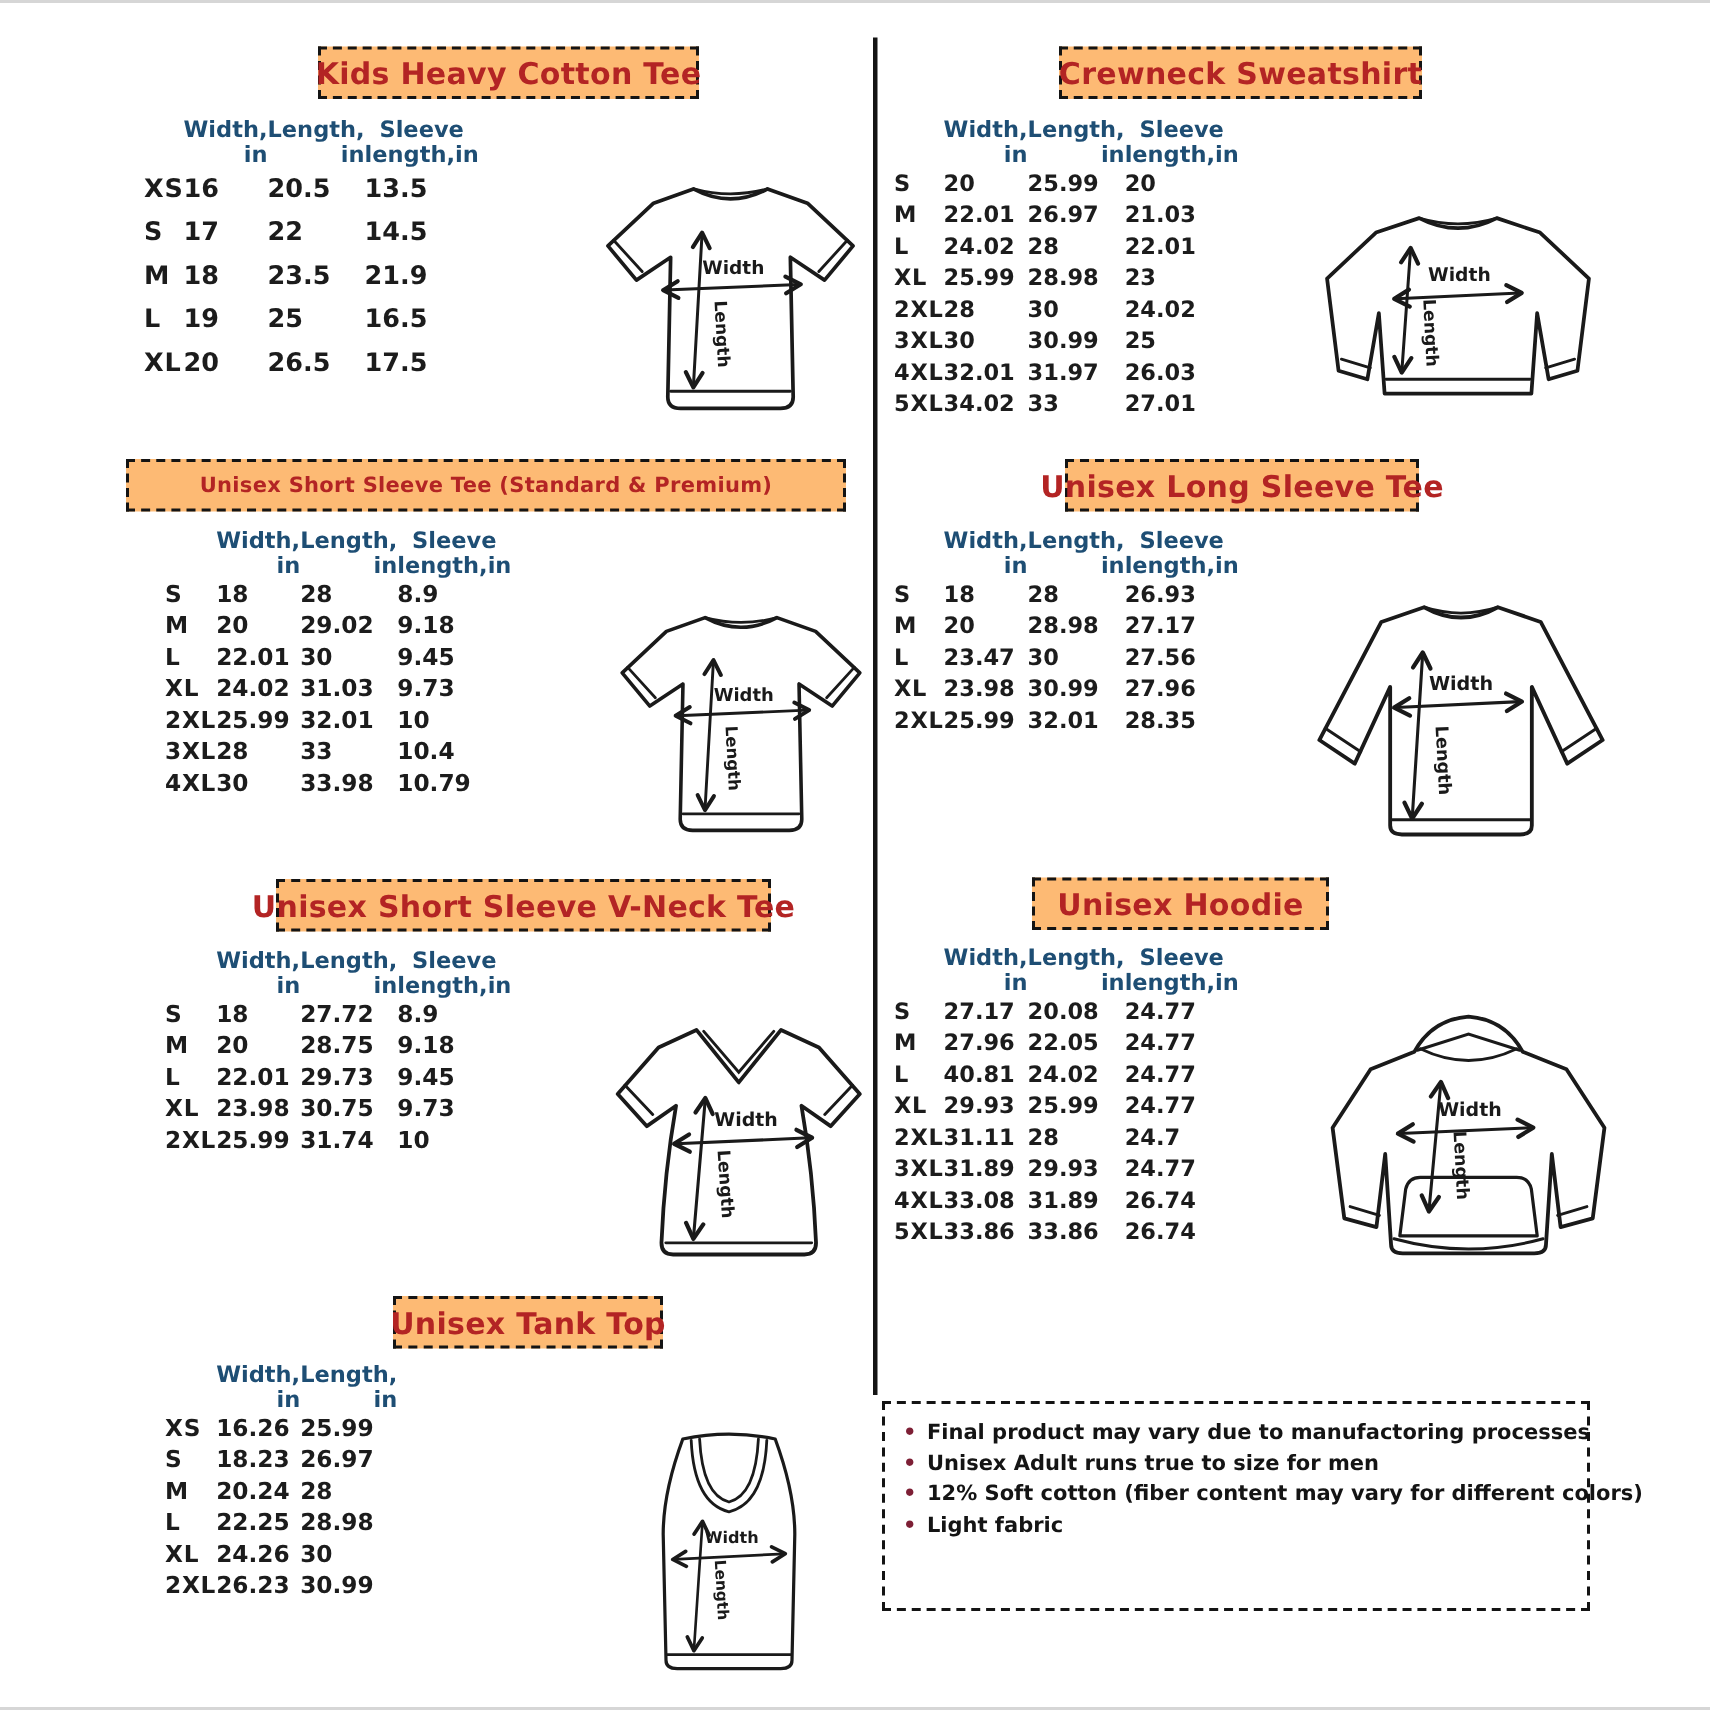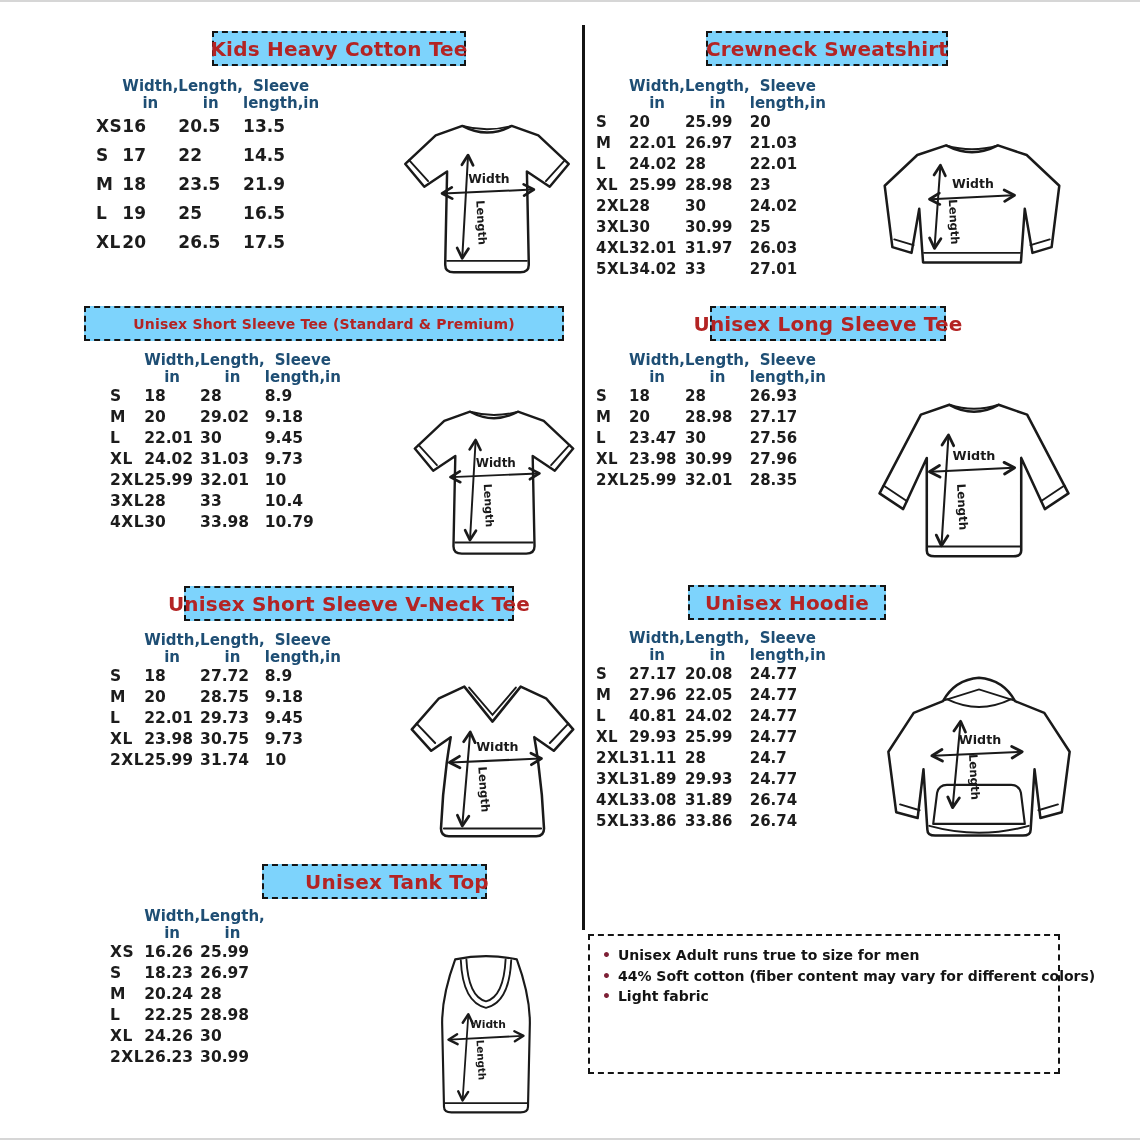--- a/index.html
+++ b/index.html
@@ -2,24 +2,24 @@
 <html><head>
 <meta charset="utf-8">
 <style>
   html,body{margin:0;padding:0;background:#ffffff;}
   #page{position:relative;width:1140px;height:1140px;background:#ffffff;overflow:hidden;
         font-family:"DejaVu Sans","Liberation Sans",sans-serif;color:#1a1a1a;}
   .edge-line{position:absolute;left:0;width:100%;height:2px;background:#d6d6d6;}
   .divider{position:absolute;background:#141414;}
   .section{position:absolute;}
   .title-box{position:absolute;display:flex;align-items:center;justify-content:center;
-             border:2px dashed #141414;background:#7dd3fc;white-space:nowrap;
+             border:2px dashed #141414;background:#fdba74;white-space:nowrap;
              font-weight:bold;color:#b32424;letter-spacing:0.2px;}
   table.size-table{border-collapse:collapse;table-layout:fixed;position:absolute;}
-  table.size-table th{color:#1e4e74;font-weight:bold;text-align:center;vertical-align:bottom;
+  table.size-table th{color:#1e4e74;font-weight:bold;text-align:right;vertical-align:bottom;
                       font-size:15px;line-height:1.12;padding:0;}
   table.size-table th.c-sleeve{text-align:center;white-space:pre-line;}
   table.size-table td{font-weight:bold;color:#1c1c1c;padding:0;}
   td.size-cell{letter-spacing:0.5px;}
   
   .tbl-kids th{padding-bottom:22px;}
   .tbl-kids td{height:29px;font-size:17px;}
   .tbl-left th{padding-bottom:12px;}
   .tbl-left td{height:21px;font-size:15.5px;}
   .tbl-right th{padding-bottom:11px;}
@@ -454,21 +454,21 @@
         <path class="detail" d="M26,140 L46,146 M188,140 L168,146"></path>
         <line class="arrow" x1="60" y1="90" x2="150" y2="86" marker-start="url(#arrh)" marker-end="url(#arrh)"></line>
         <line class="arrow" x1="88" y1="56" x2="80" y2="142" marker-start="url(#arrh)" marker-end="url(#arrh)"></line>
         <text class="dim-label" x="108" y="78" font-size="13" text-anchor="middle">Width</text>
         <text class="dim-label" x="98" y="112" font-size="12" text-anchor="middle" transform="rotate(87 98 112)">Length</text>
       </svg>
     </div>
   </div>
 
   <div class="section">
-    <div class="title-box" style="left:262px;top:864px;width:176px;height:31px;font-size:20px;padding-left:45px;">Unisex Tank Top</div>
+    <div class="title-box" style="left:262px;top:864px;width:176px;height:31px;font-size:20px;">Unisex Tank Top</div>
     <table class="size-table tbl-tank" style="left:110px;top:908px;">
       <thead>
         <tr>
           <th style="width:48px"></th>
           <th style="width:92px">Width, in</th>
           <th style="width:98px">Length, in</th>
         </tr>
       </thead>
       <tbody>
           <tr>
@@ -512,19 +512,20 @@
         <line class="arrow" style="stroke-width:1.9" x1="26" y1="96" x2="104" y2="92" marker-start="url(#arrh)" marker-end="url(#arrh)"></line>
         <line class="arrow" style="stroke-width:1.9" x1="46" y1="70" x2="40" y2="160" marker-start="url(#arrh)" marker-end="url(#arrh)"></line>
         <text class="dim-label" x="67" y="84" font-size="11.5" text-anchor="middle">Width</text>
         <text class="dim-label" x="56" y="118" font-size="11" text-anchor="middle" transform="rotate(87 56 118)">Length</text>
       </svg>
     </div>
   </div>
 
   <div class="notes-box" style="left:588px;top:934px;width:472px;height:140px;">
     <ul>
+        <li><span class="bullet">•</span><span>Final product may vary due to manufactoring processes</span></li>
         <li><span class="bullet">•</span><span>Unisex Adult runs true to size for men</span></li>
-        <li><span class="bullet">•</span><span>44% Soft cotton (fiber content may vary for different colors)</span></li>
+        <li><span class="bullet">•</span><span>12% Soft cotton (fiber content may vary for different colors)</span></li>
         <li><span class="bullet">•</span><span>Light fabric</span></li>
       </ul>
   </div>
 
 </div>
 
 </body></html>

